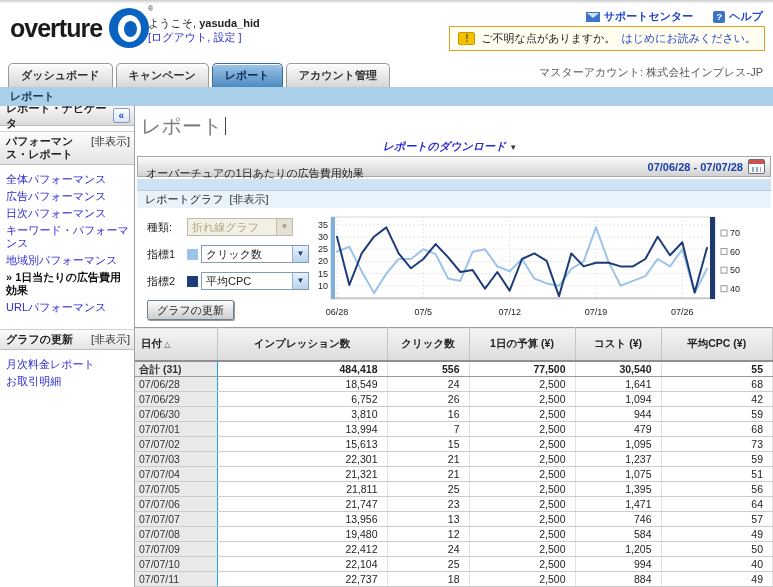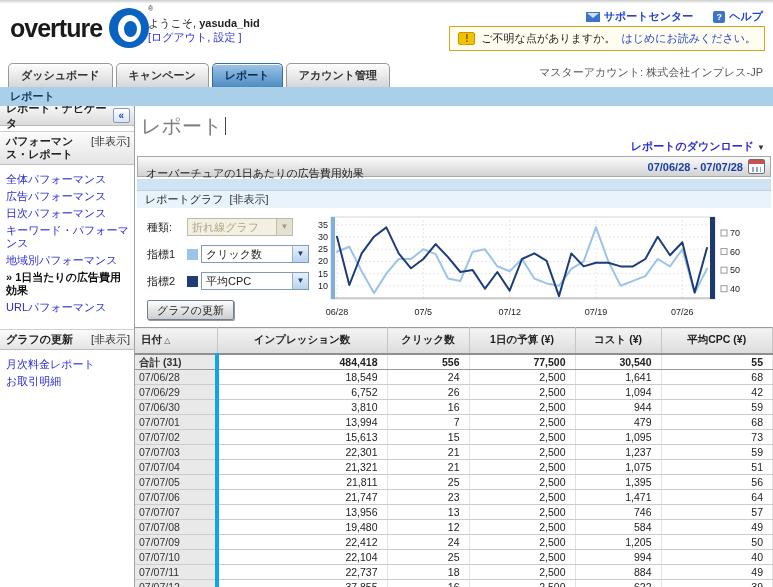--- a/index.html
+++ b/index.html
@@ -51,21 +51,21 @@
   border-bottom:1px solid #bfbfbf;padding:3px 4px 3px 6px;display:flex;font-weight:bold;line-height:13px;}
 .side-section .t{flex:1;}
 .side-section .tg{font-weight:normal;color:#333;margin-left:2px;white-space:nowrap;}
 .side-links{padding:6px 2px 8px 6px;}
 .side-link{display:block;color:#2b2bd4;padding:2px 0;line-height:13px;cursor:pointer;}
 .side-link.current{color:#111;font-weight:bold;}
 
 .main{flex:1;position:relative;overflow:hidden;}
 .page-title{padding:8px 0 0 6px;font-size:20px;color:#7f7f7f;line-height:24px;}
 .caret{display:inline-block;width:1px;height:18px;background:#444;margin-left:3px;vertical-align:-2px;}
-.download-row{text-align:right;padding:1px 8px 2px 0;font-weight:bold;color:#2b2bd4;}
+.download-row{text-align:center;padding:1px 8px 2px 0;font-weight:bold;color:#2b2bd4;font-style:italic;}
 .download-row .arr{color:#333;font-size:8px;}
 .report-bar{margin:0 2px;height:21px;border:1px solid #a8a8a8;background:linear-gradient(#fbfbfb,#d2d2d2);
   display:flex;align-items:center;padding:0 5px 0 8px;}
 .report-bar .t{flex:1;color:#222;margin-top:13px;}
 .report-dates{font-weight:bold;color:#1a3fa8;margin-right:5px;}
 .cal-ico{position:relative;width:17px;height:15px;border:1px solid #66707a;background:#fff;border-radius:2px;}
 .cal-ico::before{content:"";position:absolute;left:0;right:0;top:0;height:4px;background:#c9524f;}
 .cal-ico::after{content:"";position:absolute;left:3px;top:7px;width:9px;height:5px;
   background:repeating-linear-gradient(90deg,#8fa6c8 0 2px,#fff 2px 4px);}
 .blue-strip{height:11px;background:#cfe3f5;margin:2px 2px 0 2px;}
@@ -85,27 +85,27 @@
 .sel.disabled .arrow{background:#e4e0d2;color:#a59a7d;border-left-color:#c0baa8;}
 .sel.type{width:106px;}
 .sel.metric{width:112px;}
 .update-btn{margin-top:1px;height:20px;padding:0 9px;border:1px solid #6f7f8f;border-radius:2px;
   background:linear-gradient(#fdfdfd,#cdcdcd);font-size:11px;color:#222;box-shadow:1px 1px 0 #999;cursor:pointer;}
 .chartwrap{flex:1;}
 .chart-svg{display:block;width:458px;height:104px;}
 .chart-svg text{font-family:"Liberation Sans","DejaVu Sans",sans-serif;}
 
 table.report{width:100%;border-collapse:collapse;table-layout:fixed;margin-top:3px;font-size:10.5px;border-top:1px solid #999;}
-table.report th{height:26px;background:linear-gradient(#f4f4f4,#dcdcdc);border-bottom:2px solid #8f8f8f;
+table.report th{height:33px;background:linear-gradient(#f4f4f4,#dcdcdc);border-bottom:2px solid #8f8f8f;
   border-right:1px solid #c5c5c5;font-weight:bold;color:#222;text-align:center;padding:0 6px;}
 table.report th.first{text-align:left;}
 table.report th .sort{color:#555;font-size:8px;}
 table.report td{height:15px;line-height:14px;border-bottom:1px solid #ccc;border-right:1px solid #e2e2e2;
   padding:0 9px 0 4px;text-align:right;background:#fff;color:#222;}
-table.report td.c-date{background:#e9e9e9;border-right:4px solid #0ea5e9;text-align:left;color:#333;}
+table.report td.c-date{background:#e9e9e9;border-right:1px solid #0ea5e9;text-align:left;color:#333;}
 table.report tr.total td{font-weight:bold;border-bottom:1px solid #9a9a9a;}
 </style>
 </head>
 <body>
 
 <div class="page">
   <div class="topstrip"></div>
 
   <div class="header">
     <div class="logo">

